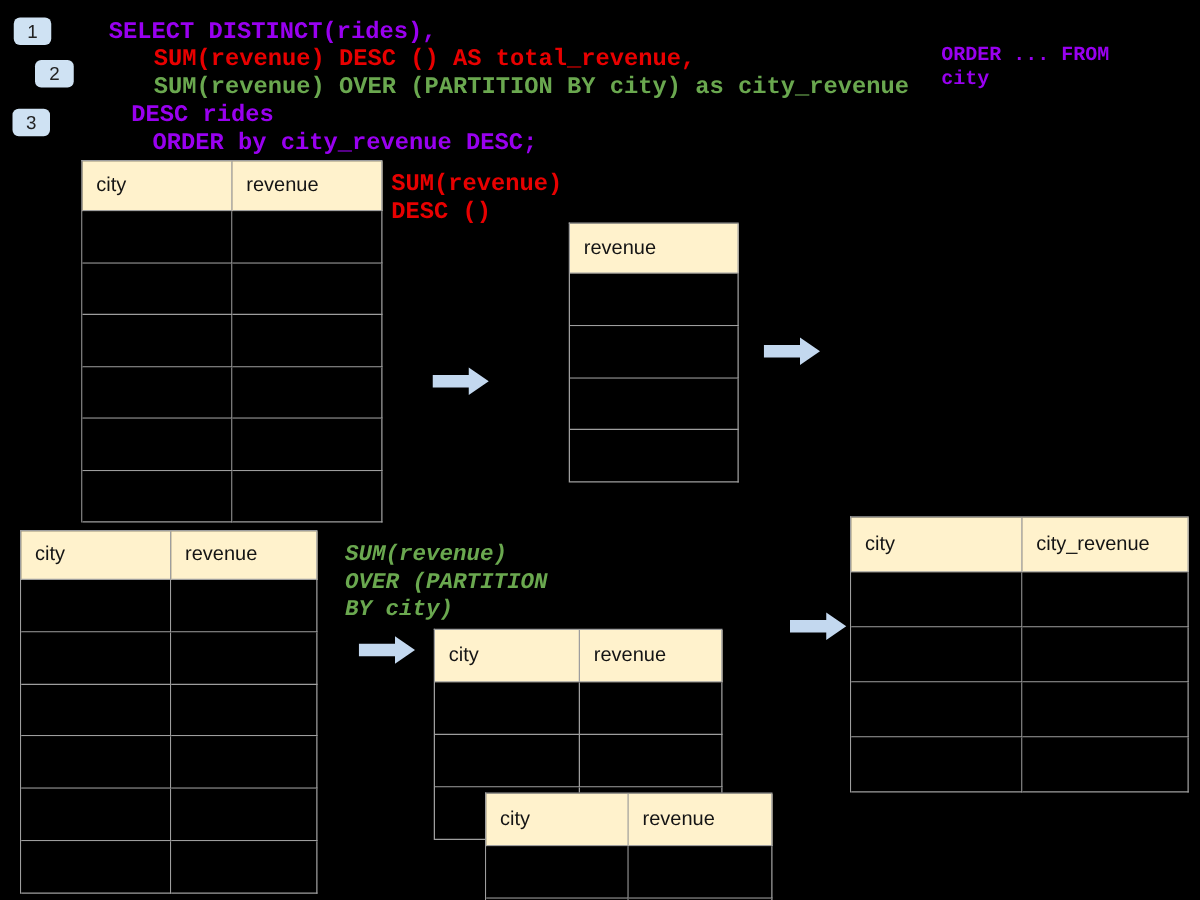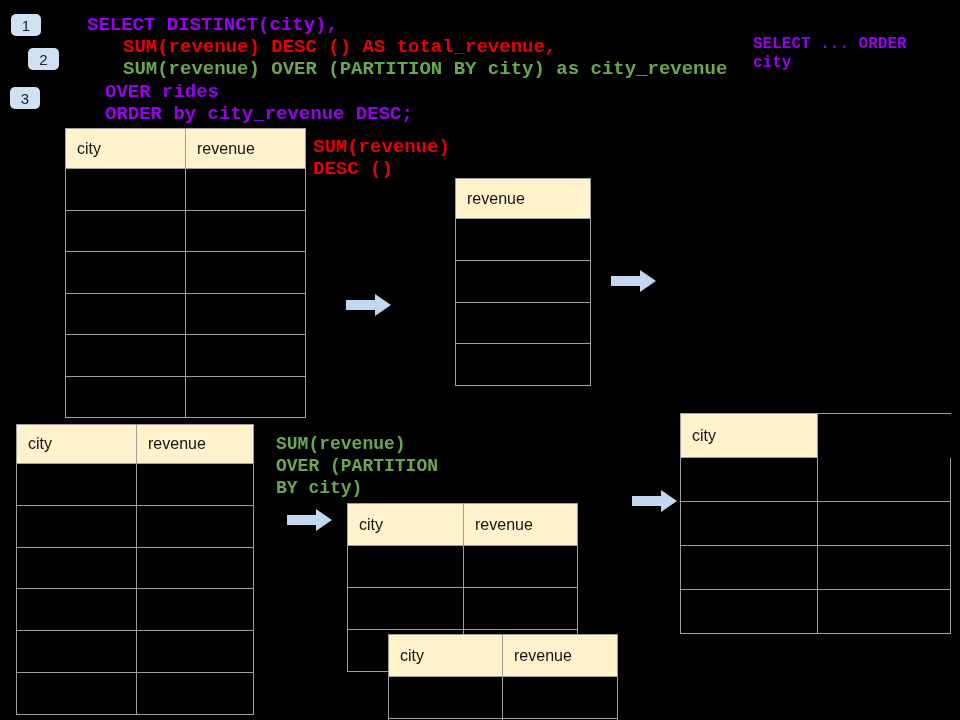--- a/index.html
+++ b/index.html
@@ -16,21 +16,21 @@
        font-family:"Liberation Sans",sans-serif;}
 
   
   .code{position:absolute;font:bold 19px "Liberation Mono","DejaVu Sans Mono",monospace;
         line-height:22px;white-space:pre;}
   .c-purple{color:var(--purple);}
   .c-red{color:var(--red);}
   .c-green{color:var(--green);}
   .lbl{position:absolute;font:bold 19px "Liberation Mono","DejaVu Sans Mono",monospace;
        line-height:22px;white-space:pre;}
-  .lbl-green{font-size:18px;}
+  .lbl-green{font-size:18px;font-style:italic;}
   .snippet{position:absolute;left:753px;top:35px;
            font:bold 16px "Liberation Mono","DejaVu Sans Mono",monospace;
            line-height:19px;color:var(--purple);white-space:pre;}
 
   
   .badge{position:absolute;width:30px;height:22px;border-radius:5px;
          background:var(--badge);color:#222;
          font:15px "Liberation Sans",sans-serif;
          display:flex;align-items:center;justify-content:center;}
   .badge1{left:11px;top:14px;}
@@ -85,27 +85,27 @@
   .arrow3{left:632px;top:489px;}
   .arrow4{left:287px;top:508px;}
 </style>
 </head>
 <body>
 
 <div class="badge badge1">1</div>
 <div class="badge badge2">2</div>
 <div class="badge badge3">3</div>
 
-<div class="code c-purple" style="left:87px;top:14px">SELECT DISTINCT(city),</div>
+<div class="code c-purple" style="left:87px;top:14px">SELECT DISTINCT(rides),</div>
 <div class="code c-red" style="left:123px;top:36px">SUM(revenue) DESC () AS total_revenue,</div>
 <div class="code c-green" style="left:123px;top:58px">SUM(revenue) OVER (PARTITION BY city) as city_revenue</div>
-<div class="code c-purple" style="left:105px;top:81px">OVER rides</div>
-<div class="code c-purple" style="left:105px;top:103px">ORDER by city_revenue DESC;</div>
-
-<div class="snippet"><span>SELECT ... ORDER</span>
+<div class="code c-purple" style="left:105px;top:81px">DESC rides</div>
+<div class="code c-purple" style="left:122px;top:103px">ORDER by city_revenue DESC;</div>
+
+<div class="snippet"><span>ORDER ... FROM</span>
 <span>city</span></div>
 
 <div class="lbl c-red" style="left:313px;top:136px"><span>SUM(revenue)</span>
 <span>DESC ()</span></div>
 
 <div class="lbl lbl-green c-green" style="left:276px;top:433px"><span>SUM(revenue)</span>
 <span>OVER (PARTITION</span>
 <span>BY city)</span></div>
 
 <div class="tbl tblA">
@@ -157,20 +157,21 @@
       </div>
       <div class="trow">
         <div class="cell"></div>
       </div>
     </div>
 </div>
 
 <div class="tbl tblC">
   <div class="thead">
     <div class="hcell">city</div>
+    <div class="hcell">city_revenue</div>
   </div>
   <div class="tbody">
       <div class="trow">
         <div class="cell"></div>
         <div class="cell"></div>
       </div>
       <div class="trow">
         <div class="cell"></div>
         <div class="cell"></div>
       </div>

